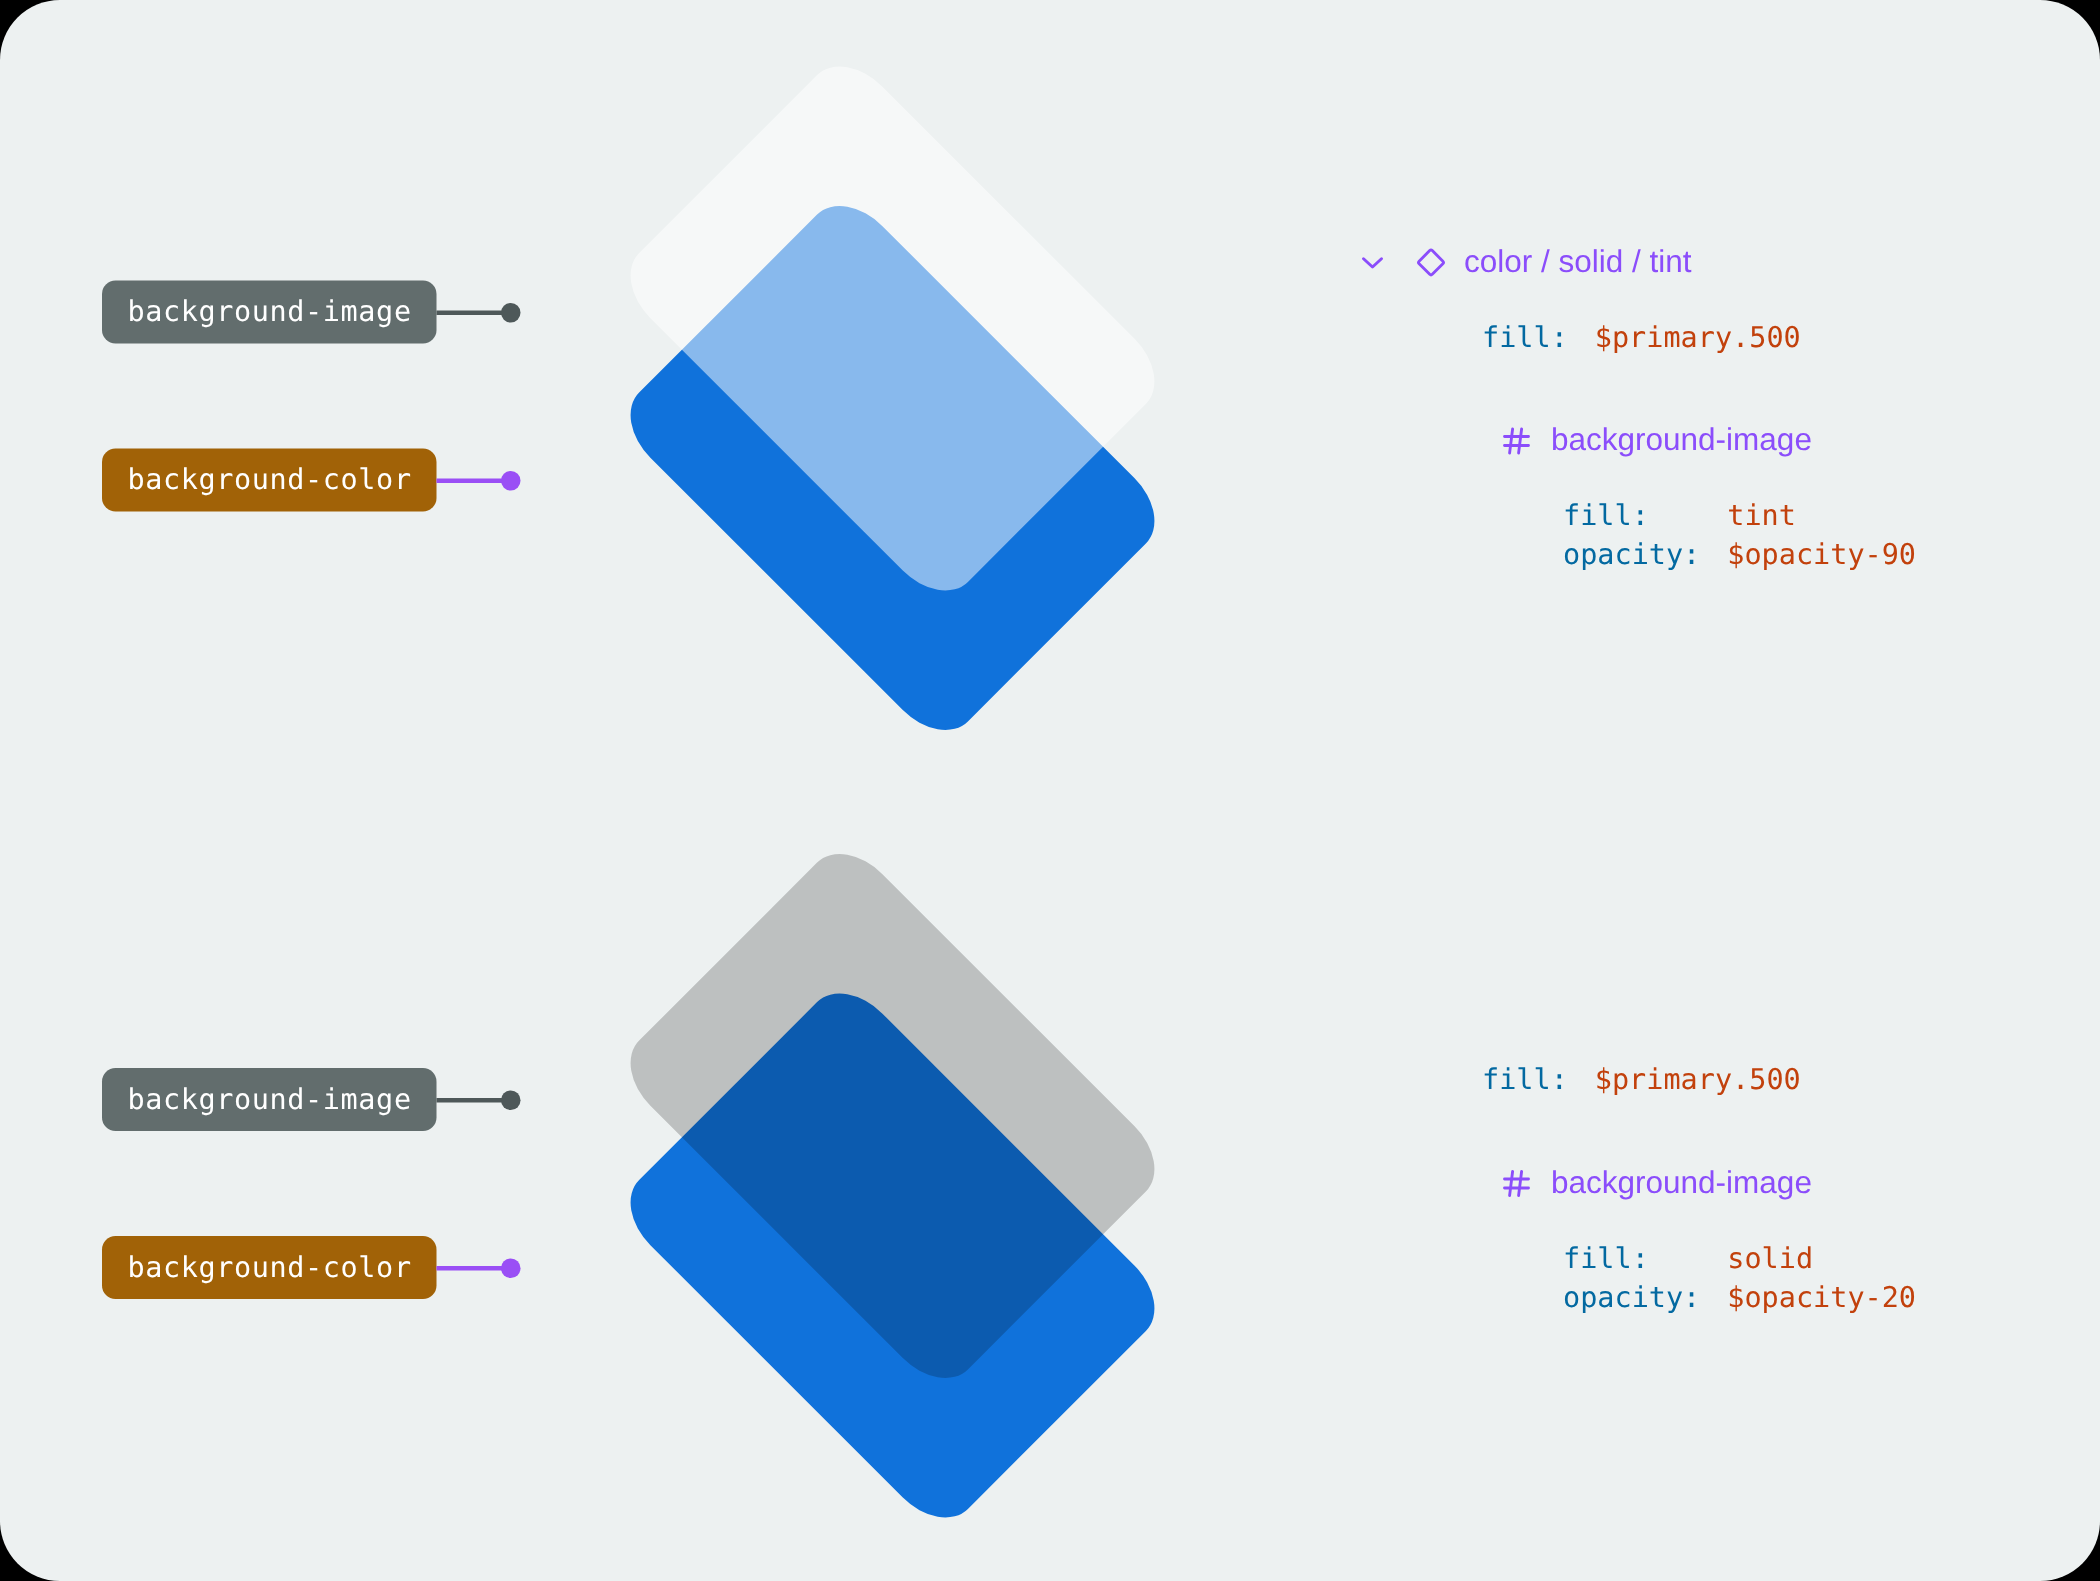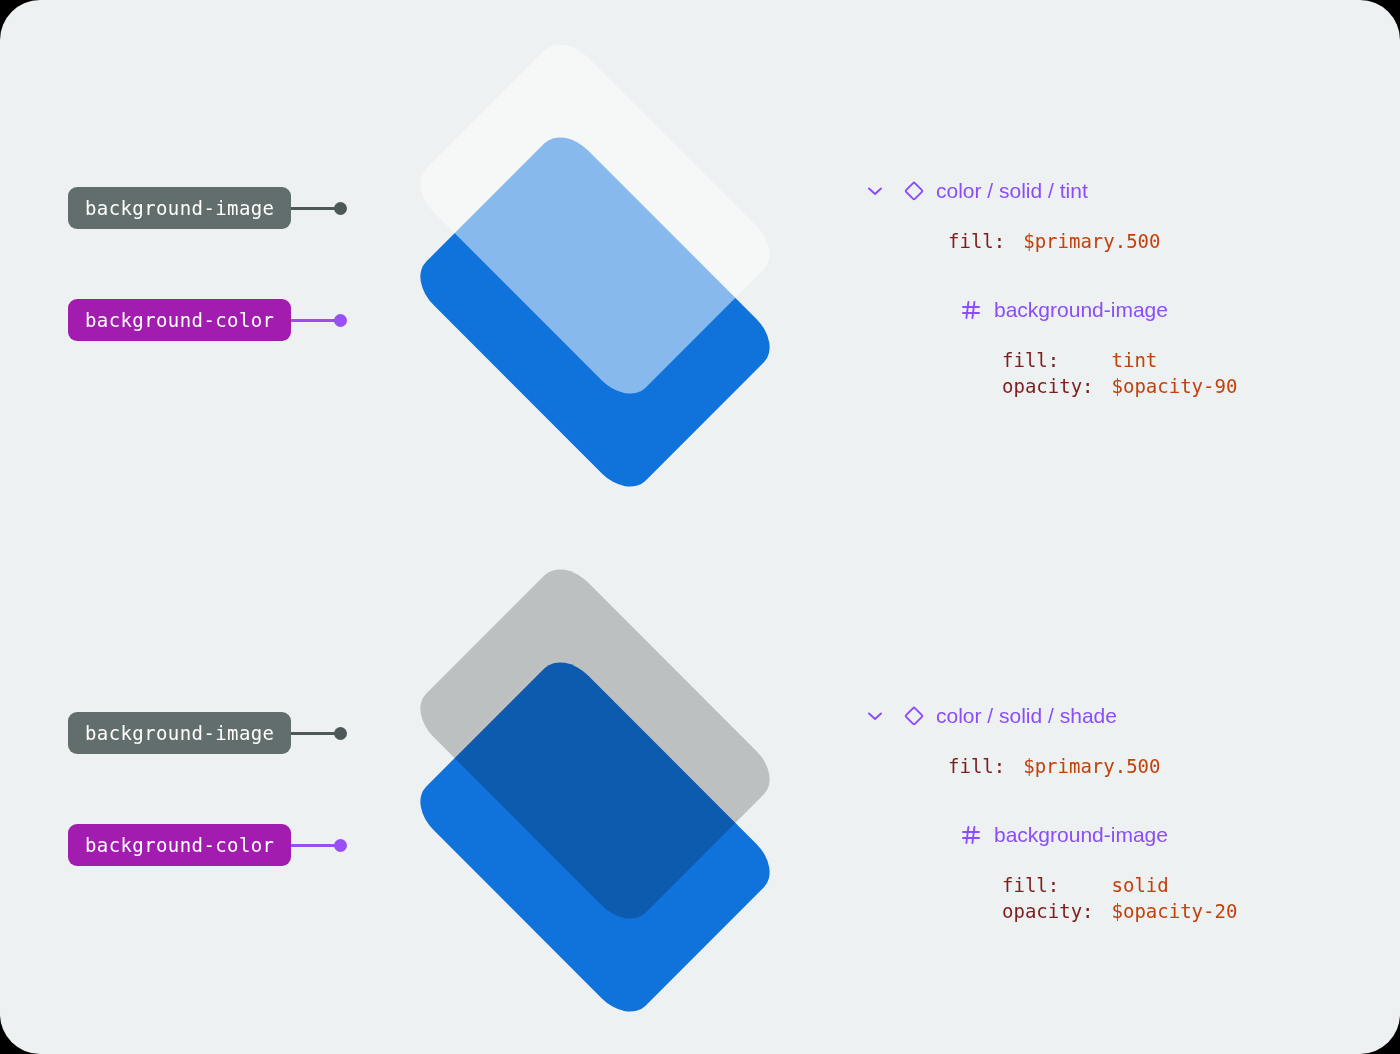--- a/index.html
+++ b/index.html
@@ -49,21 +49,21 @@
     align-items: center;
     padding: 0 17px;
     border-radius: 9px;
     color: #ffffff;
     font-family: "DejaVu Sans Mono", monospace;
     font-size: 19px;
     letter-spacing: 0.4px;
     white-space: nowrap;
   }
   .pill.gray   { background: #626d6d; }
-  .pill.purple { background: #a21caf; }
+  .pill.purple { background: #a16207; }
 
   .connector {
     display: flex;
     align-items: center;
   }
   .connector .line {
     width: 44px;
     height: 3px;
   }
   .connector .dot {
@@ -97,24 +97,23 @@
   .diamond.back  { top: 6px; }
   .diamond.front { top: 99px; }
 
   .diamond.solid-blue { background: #1072db; }
   .diamond.tint-white { background: rgba(255, 255, 255, 0.5); }
   .diamond.shade-black{ background: rgba(0, 0, 0, 0.2); }
 
   
   .panel {
     position: absolute;
-    left: 858px;
+    left: 898px;
     top: 128px;
     width: 500px;
-    margin-top: 16px;
   }
 
   .panel-head {
     display: flex;
     align-items: center;
     gap: 0;
     height: 30px;
   }
   .chev-icon, .diamond-icon, .hash-icon {
     display: inline-flex;
@@ -150,21 +149,21 @@
     font-family: "DejaVu Sans Mono", monospace;
     font-size: 19px;
     border-collapse: collapse;
   }
   .prop-table td {
     padding: 0;
     line-height: 26px;
     white-space: pre;
   }
   .prop-key {
-    color: #7f1d1d;
+    color: #0369a1;
     padding-right: 18px !important;
   }
   .prop-val { color: #c2410c; }
 
   .fill-row  { margin-top: 22px; margin-left: 90px; }
   .style-props { margin-top: 22px; margin-left: 144px; }
 </style>
 </head>
 <body>
 
@@ -262,33 +261,20 @@
         <div class="dot"></div>
       </div>
     </div>
 
     <div class="stack">
       <div class="diamond front solid-blue"></div>
       <div class="diamond back shade-black"></div>
     </div>
 
     <div class="panel">
-      <div class="panel-head">
-        <span class="chev-icon">
-          <svg width="20" height="20" viewBox="0 0 20 20">
-            <path d="M4 7.5 L10 13 L16 7.5" fill="none" stroke="#8b4dfb" stroke-width="2" stroke-linecap="round" stroke-linejoin="round"></path>
-          </svg>
-        </span>
-        <span class="diamond-icon">
-          <svg width="24" height="24" viewBox="0 0 24 24">
-            <rect x="12" y="3.2" width="12.4" height="12.4" rx="1.2" transform="rotate(45 12 3.2)" fill="none" stroke="#8b4dfb" stroke-width="1.9"></rect>
-          </svg>
-        </span>
-        <span class="node-title">color / solid / shade</span>
-      </div>
 
       <div class="fill-row">
         <table class="prop-table">
           <tbody>
               <tr>
             <td class="prop-key">fill:</td>
             <td class="prop-val">$primary.500</td>
           </tr>
         </tbody>
           </table>

